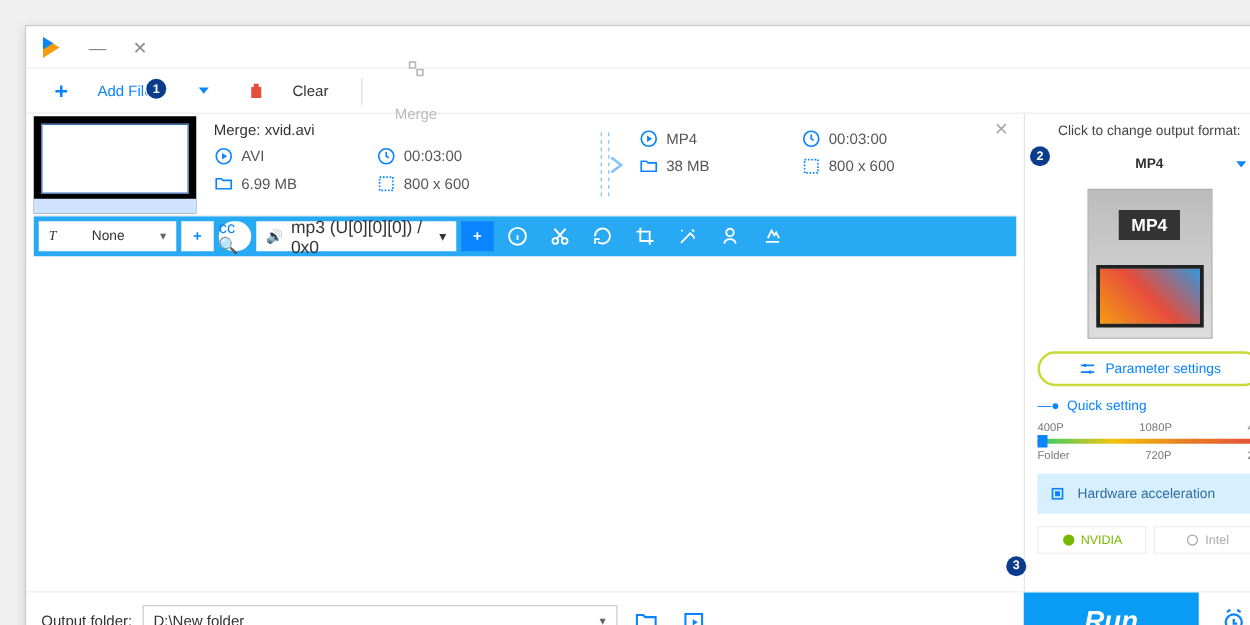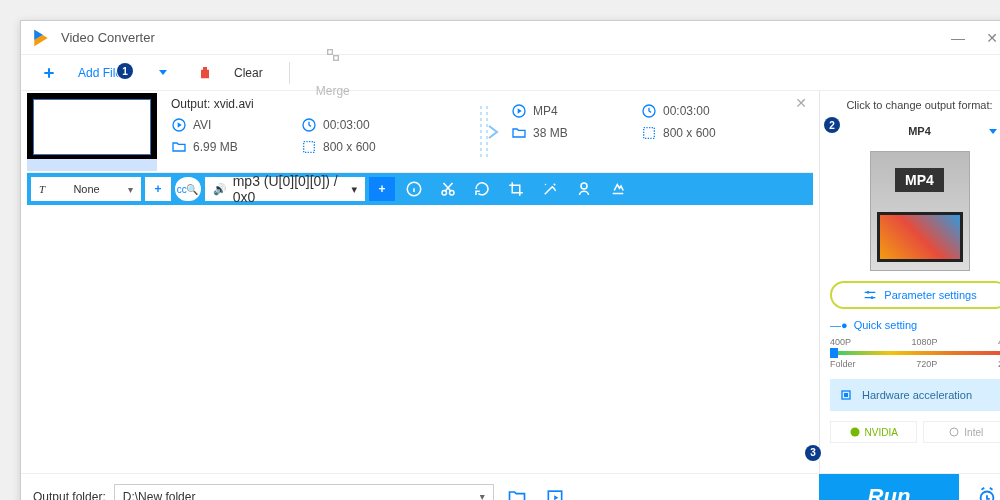--- a/index.html
+++ b/index.html
@@ -89,21 +89,20 @@
 
 <div class="window">
 
   <div class="titlebar">
     <span class="logo">
       <svg viewBox="0 0 24 24">
           <polygon points="4,2 20,12 4,22" fill="#f39c12"></polygon>
           <polygon points="4,2 14,8 4,14" fill="#0a84ff"></polygon>
         </svg>
     </span>
-    <span class="title">Video Converter</span>
     <span class="win-btn">—</span>
     <span class="win-btn">✕</span>
   </div>
 
   <div class="toolbar">
     <span class="num-badge" style="left:96px; top:42px;">1</span>
     <div class="tbtn blue">
       <span class="ico">
           <svg viewBox="0 0 24 24">
             <path d="M12 5v14M5 12h14" stroke="currentColor" stroke-width="3" fill="none"></path>
@@ -135,21 +134,21 @@
   <div class="content">
     <div class="left">
 
       <div class="filerow">
         <span class="close-x">✕</span>
         <div class="thumb">
           <div class="inner"></div>
             <div class="bar"></div>
         </div>
         <div class="src">
-          <div><span>Output:</span> <span>xvid.avi</span></div>
+          <div><span>Merge:</span> <span>xvid.avi</span></div>
           <div class="subrow">
             <div class="meta">
                 <span class="ico">
                   <svg viewBox="0 0 24 24">
                     <circle cx="12" cy="12" r="9" fill="none" stroke="currentColor" stroke-width="2"></circle>
                     <polygon points="10,8 16,12 10,16" fill="currentColor"></polygon>
                   </svg>
                 </span>
                 <span>AVI</span>
               </div>
@@ -232,21 +231,21 @@
 
       <div class="editbar">
         <div class="sel subbox">
           <span style="font-family:serif;font-style:italic;">T</span>
           <span>None</span>
           <span class="sd">▾</span>
         </div>
         <div class="sq">
             <b>+</b>
           </div>
-        <div class="sq" style="font-size:10px;border-radius:12px;">cc🔍</div>
+        <div class="sq" style="font-size:13px;border-radius:12px;">cc🔍</div>
         <div class="sel audio">
           <span>🔊</span>
           <span style="font-size:14px;">mp3 (U[0][0][0]) / 0x0</span>
           <span class="sd">▾</span>
         </div>
         <div class="sq blue">
             <b>+</b>
           </div>
         <div class="toolicon">
             <svg viewBox="0 0 24 24">

